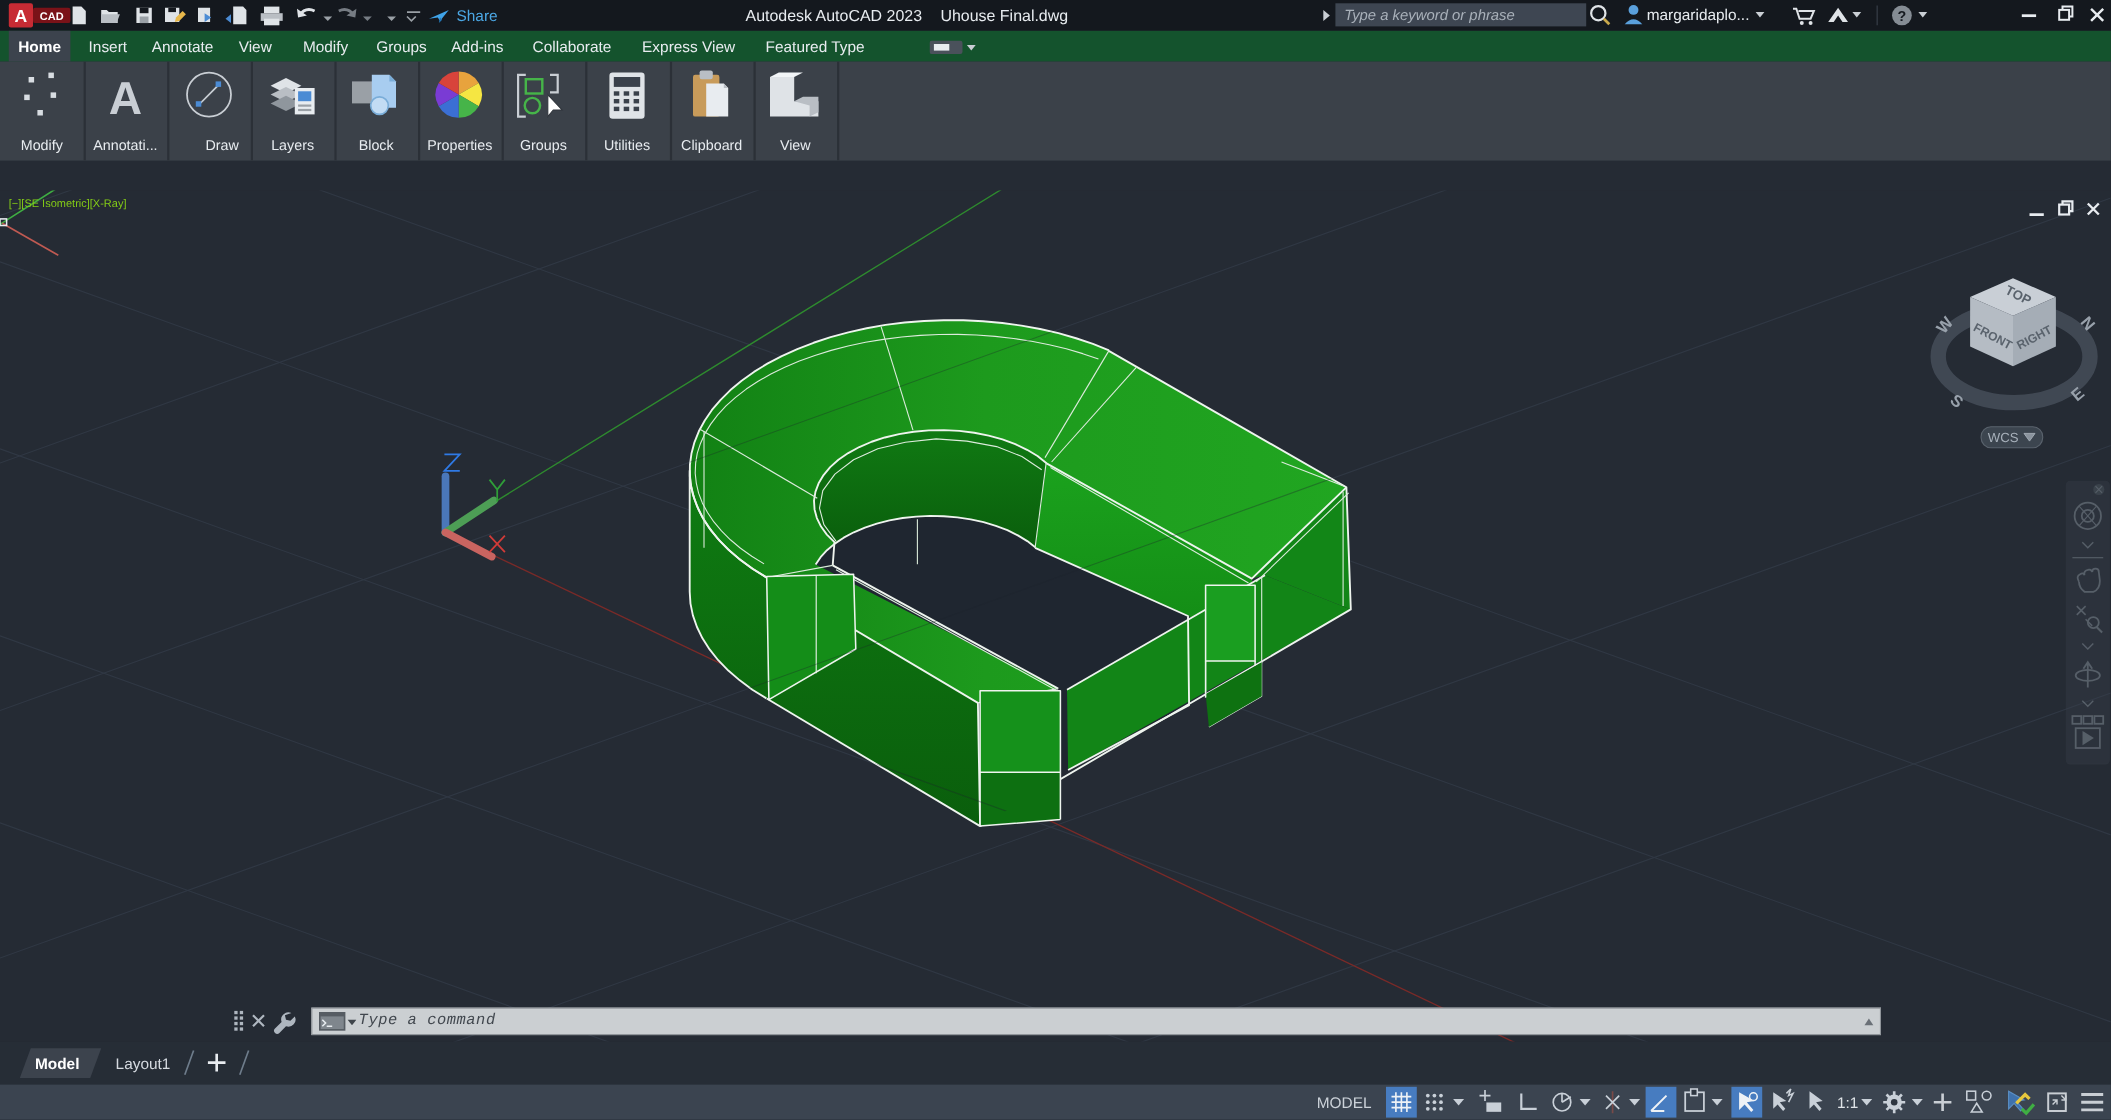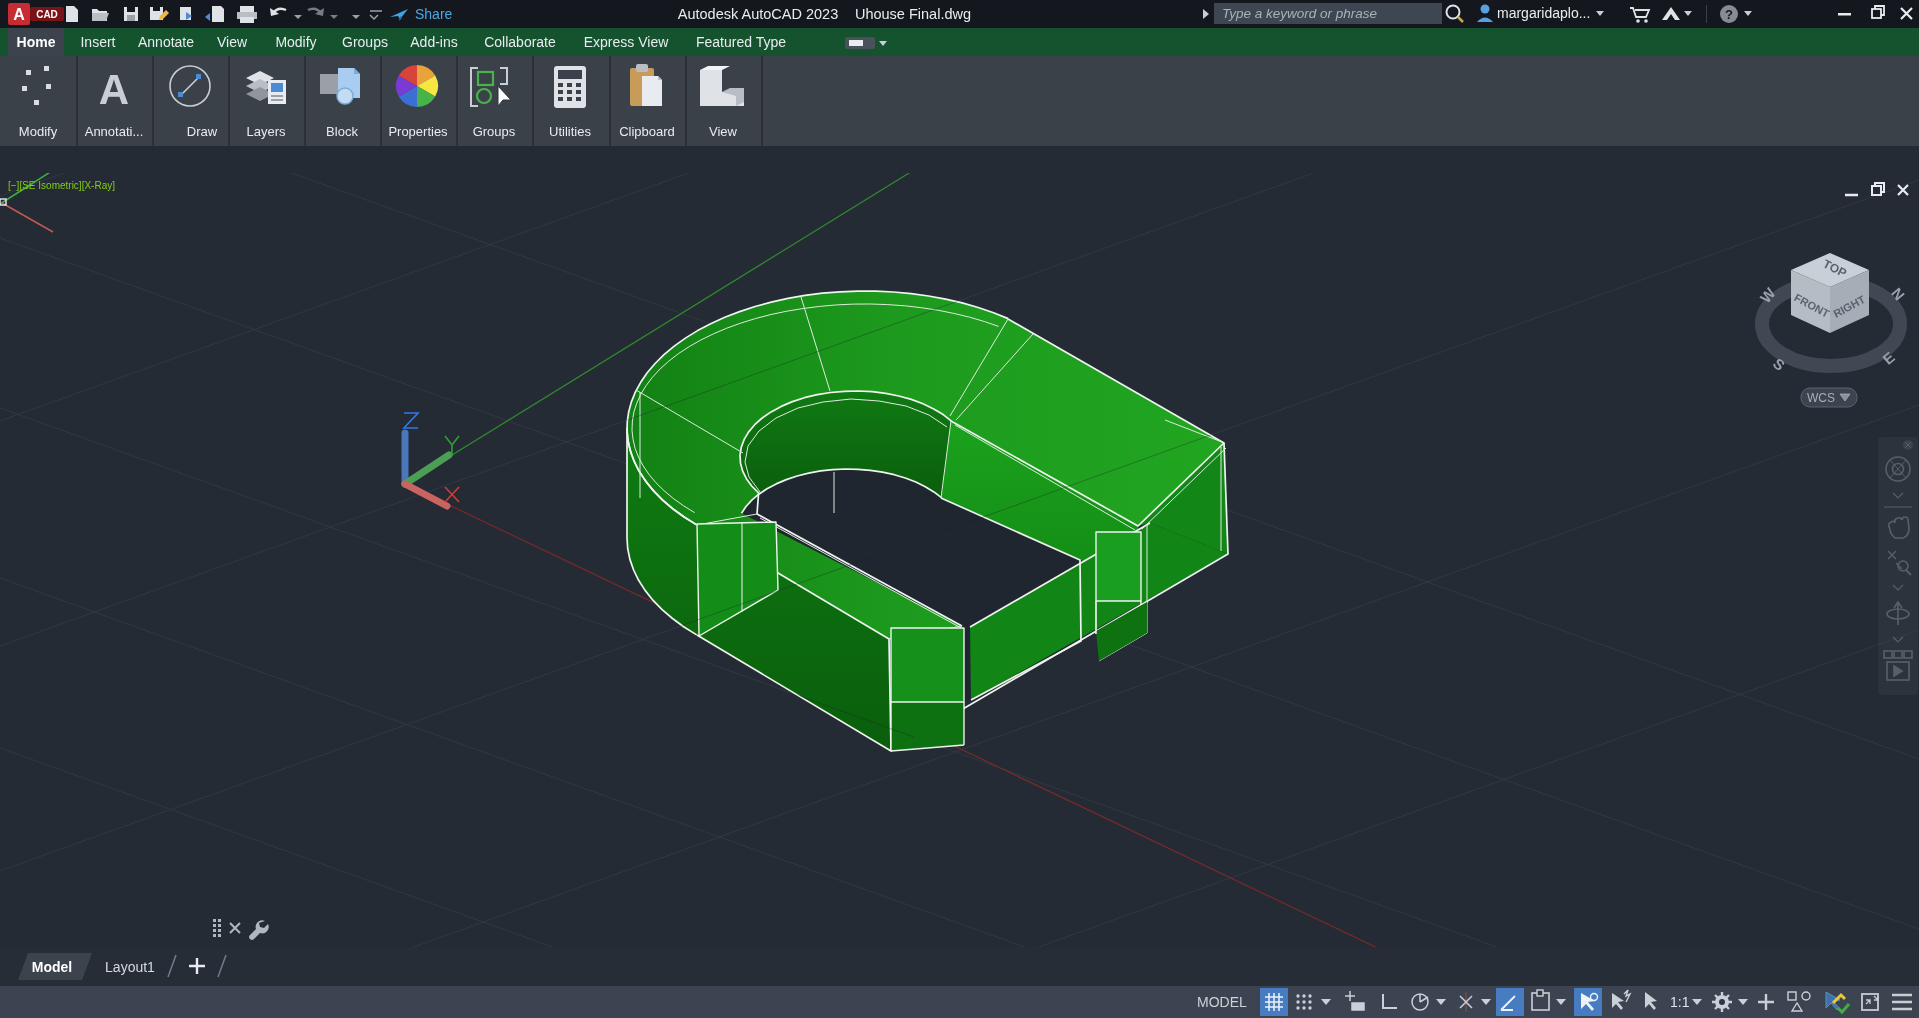--- a/index.html
+++ b/index.html
@@ -410,20 +410,32 @@
         <rect x="8" y="8" width="3" height="3"></rect>
           <rect x="13" y="8" width="3" height="3"></rect>
         <rect x="8" y="13" width="3" height="3"></rect>
           <rect x="13" y="13" width="3" height="3"></rect>
         <rect x="8" y="18" width="3" height="3"></rect>
           <rect x="13" y="18" width="3" height="3"></rect>
       </g>
       <path d="M 25,7 l10 10 M 35,7 l-10 10" stroke="#aeb6bf" stroke-width="2"></path>
       <path d="M 60,5 a6.5 6.5 0 0 0 -9 8 l-6 6 a2.5 2.5 0 0 0 4 4 l6 -6 a6.5 6.5 0 0 0 8 -9 l-4 4 -4 -1 -1 -4 z" fill="#aeb6bf"></path>
     </svg>
+    <div id="cmdfield">
+      <svg class="abs" style="left:6px;top:3px" width="34" height="19" viewBox="0 0 34 19">
+        <rect x="0" y="0" width="24" height="17" fill="#565c63"></rect>
+        <rect x="1.5" y="4" width="21" height="11.5" fill="#7f868d"></rect>
+        <path d="M 3,7 l3 3 -3 3 M 7,13 h5" stroke="#e8ecf0" stroke-width="1.4" fill="none"></path>
+        <path d="M 26,7 l4 5 4 -5 z" fill="#3f454b"></path>
+      </svg>
+      <div id="cmdtext">Type  a  command</div>
+      <svg class="abs" style="right:4px;top:6px" width="12" height="12" viewBox="0 0 12 12">
+          <path d="M 2,9 l4 -6 4 6 z" fill="#6a7077"></path>
+        </svg>
+    </div>
   </div>
   <div id="modelbar">
     <svg class="abs" style="left:0;top:0" width="1919" height="39" viewBox="0 0 1919 39">
       <path d="M 18,33 L 28,6 L 92,6 L 82,33 Z" fill="#3c434d"></path>
       <text x="52" y="25" font-size="14" font-weight="bold" fill="#fff" text-anchor="middle">Model</text>
       <text x="130" y="25" font-size="14" fill="#d5dae0" text-anchor="middle">Layout1</text>
       <path d="M 168,30 l8 -22" stroke="#6f7d8c" stroke-width="1.5"></path>
       <path d="M 189,19 h16 M 197,11 v16" stroke="#e8ecf0" stroke-width="2.4"></path>
       <path d="M 218,30 l8 -22" stroke="#6f7d8c" stroke-width="1.5"></path>
     </svg>

